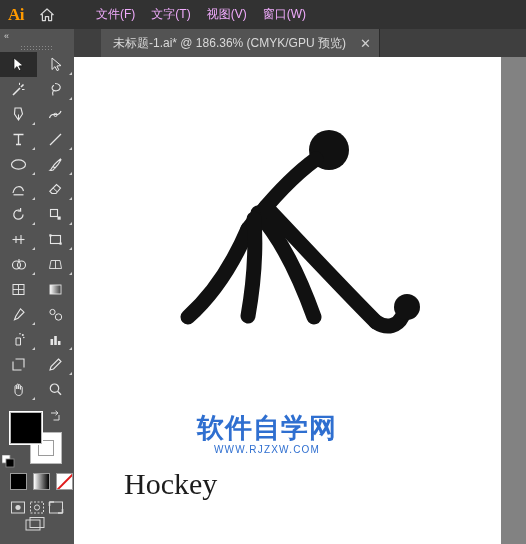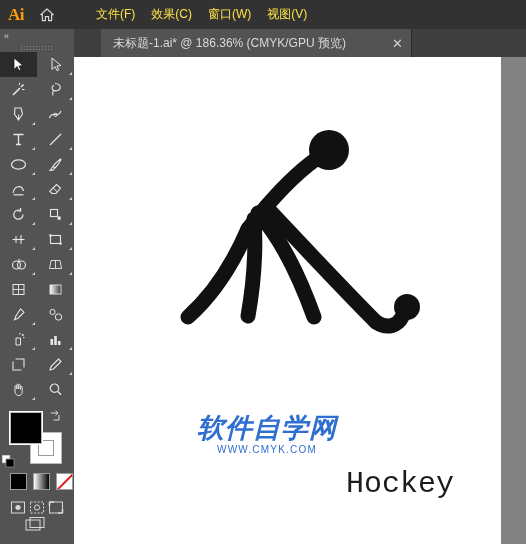--- a/index.html
+++ b/index.html
@@ -43,21 +43,21 @@
     width: 30px; height: 29px;
     display: flex; align-items: center; justify-content: center;
   }
   .menu-items {
     display: flex;
     align-items: center;
     margin-left: 26px;
     height: 29px;
   }
   .menu-item {
-    color: #fde047;
+    color: #f0abfc;
     font-size: 12px;
     padding: 0 8px;
     height: 29px;
     line-height: 29px;
     white-space: nowrap;
     cursor: default;
   }
 
   
   .toolbar {
@@ -208,21 +208,20 @@
     left: 27px; top: 0;
     height: 28px;
     background: #535353;
     display: flex;
     align-items: center;
     padding: 0 8px 0 12px;
     color: #d9d9d9;
     font-size: 12px;
     white-space: nowrap;
     border-right: 1px solid #2b2b2b;
-    gap: 32px;
   }
   .doctab .close {
     margin-left: 14px;
     font-size: 13px;
     color: #cfcfcf;
     line-height: 1;
   }
 
   
   .canvas-wrap {
@@ -256,56 +255,55 @@
     width: 230px;
     text-align: center;
   }
   .wm-main {
     font-size: 27px;
     font-weight: bold;
     color: #2f6fd0;
     letter-spacing: 1px;
     line-height: 1;
     text-shadow: 0 0 1px rgba(255,255,255,0.9);
-    font-style: italic;
   }
   .wm-sub {
     font-size: 10px;
     color: #2f6fd0;
     letter-spacing: 1.2px;
     margin-top: 2px;
     font-family: "Liberation Sans", sans-serif;
   }
   .hockey-label {
     position: absolute;
     left: 50px; top: 410px;
     width: 330px;
-    text-align: right;
+    text-align: left;
     font-size: 30px;
     color: #1c1c1c;
-    font-family: Liberation Mono, monospace;
+    font-family: Liberation Serif, serif;
   }
 </style>
 </head>
 <body>
 
 <div id="app">
 
   <div class="menubar">
     <div class="ai-logo">Ai</div>
     <div class="home-icon">
       <svg width="16" height="16" viewBox="0 0 16 16">
         <path d="M8 2 L14.2 7.6 L12.6 7.6 L12.6 13.6 L9.6 13.6 L9.6 9.6 L6.4 9.6 L6.4 13.6 L3.4 13.6 L3.4 7.6 L1.8 7.6 Z" fill="none" stroke="#d9d9d9" stroke-width="1.2" stroke-linejoin="round"></path>
       </svg>
     </div>
     <div class="menu-items">
       <div class="menu-item">文件(F)</div>
-      <div class="menu-item">效果(C)</div>
+      <div class="menu-item">文字(T)</div>
+      <div class="menu-item">视图(V)</div>
       <div class="menu-item">窗口(W)</div>
-      <div class="menu-item">视图(V)</div>
     </div>
   </div>
 
   <div class="toolbar">
     <div class="tb-collapse">«</div>
     <div class="tb-grip">
         <div class="dots"></div>
       </div>
 
     <div class="tool-grid">
@@ -597,21 +595,21 @@
 
             <path d="M250 205 C262 213 272 208 276 200"></path>
           </g>
 
           <circle cx="281" cy="190" r="13" fill="#111111"></circle>
         </svg>
       </div>
 
       <div class="watermark">
         <div class="wm-main">软件自学网</div>
-        <div class="wm-sub">WWW.CMYK.COM</div>
+        <div class="wm-sub">WWW.RJZXW.COM</div>
       </div>
 
       <div class="hockey-label">Hockey</div>
     </div>
     <div class="art-right-edge"></div>
   </div>
 
 </div>
 
 </body></html>

